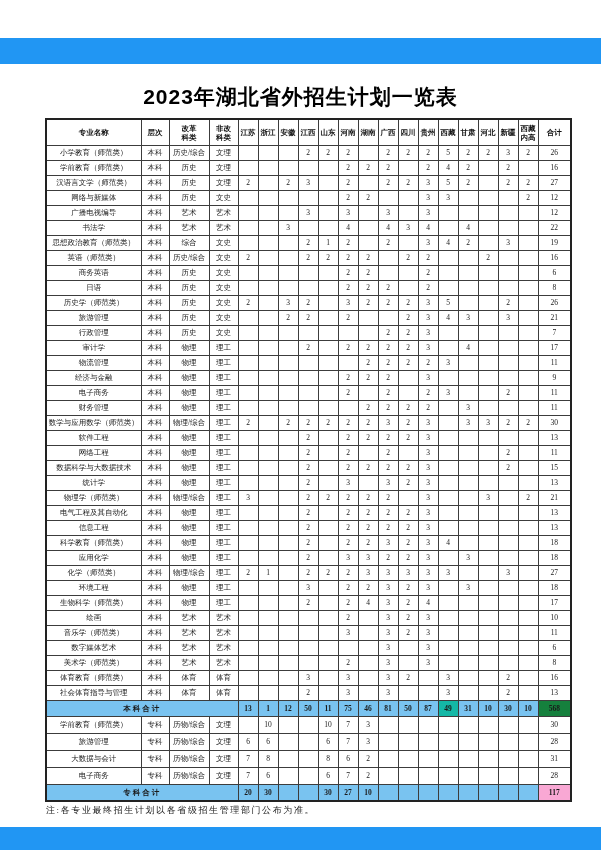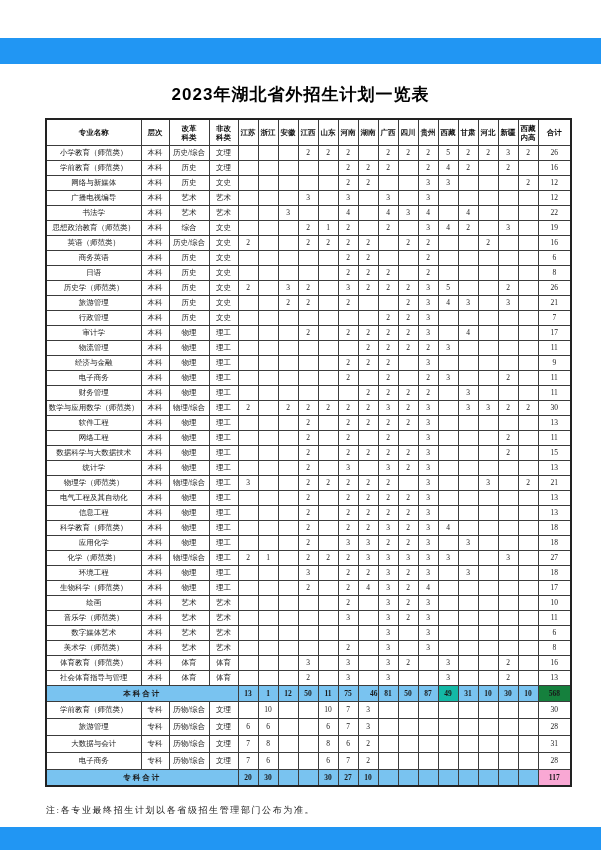--- a/index.html
+++ b/index.html
@@ -5,21 +5,21 @@
   html,body{margin:0;padding:0;}
   body{
     width:601px;height:850px;position:relative;background:#ffffff;
     font-family:"Liberation Serif", serif;color:#1a1a1a;overflow:hidden;
   }
   .band{position:absolute;left:0;width:601px;}
   .band-top{top:38px;height:26px;}
   .band-bottom{top:827px;height:23px;}
   .title{
     position:absolute;top:83px;left:0;width:601px;margin:0;
-    text-align:center;font-size:17px;font-weight:bold;letter-spacing:1px;
+    text-align:center;font-size:21px;font-weight:bold;letter-spacing:1px;
     font-family:"Liberation Sans", sans-serif;color:#000;
   }
   table.plan{
     position:absolute;left:45px;top:118px;width:525px;
     border-collapse:collapse;table-layout:fixed;
     border:2px solid #222;
   }
   th,td{
     border:1px solid #3c3c3c;text-align:center;vertical-align:middle;
     padding:0;overflow:hidden;
@@ -134,20 +134,42 @@
         <td class="num"></td>
         <td class="num">2</td>
         <td class="num">4</td>
         <td class="num">2</td>
         <td class="num"></td>
         <td class="num">2</td>
         <td class="num"></td>
         <td class="num">16</td>
       </tr>
       <tr>
+        <td class="major">汉语言文学（师范类）</td>
+        <td class="level">本科</td>
+        <td class="reform">历史</td>
+        <td class="nonreform">文理</td>
+        <td class="num">2</td>
+        <td class="num"></td>
+        <td class="num">2</td>
+        <td class="num">3</td>
+        <td class="num"></td>
+        <td class="num">2</td>
+        <td class="num"></td>
+        <td class="num">2</td>
+        <td class="num">2</td>
+        <td class="num">3</td>
+        <td class="num">5</td>
+        <td class="num">2</td>
+        <td class="num"></td>
+        <td class="num">2</td>
+        <td class="num">2</td>
+        <td class="num">27</td>
+      </tr>
+      <tr>
         <td class="major">网络与新媒体</td>
         <td class="level">本科</td>
         <td class="reform">历史</td>
         <td class="nonreform">文史</td>
         <td class="num"></td>
         <td class="num"></td>
         <td class="num"></td>
         <td class="num"></td>
         <td class="num"></td>
         <td class="num">2</td>
@@ -889,21 +911,21 @@
         <td class="num">13</td>
       </tr>
       <tr class="total">
         <td colspan="4" class="label" style="background: rgb(121, 195, 240);">本科合计</td>
         <td class="num" style="background: rgb(121, 195, 240);">13</td>
         <td class="num" style="background: rgb(121, 195, 240);">1</td>
         <td class="num" style="background: rgb(121, 195, 240);">12</td>
         <td class="num" style="background: rgb(121, 195, 240);">50</td>
         <td class="num" style="background: rgb(121, 195, 240);">11</td>
         <td class="num" style="background: rgb(121, 195, 240);">75</td>
-        <td class="num" style="background: rgb(121, 195, 240); text-align: right;">46</td>
+        <td class="num" style="background: rgb(121, 195, 240);">46</td>
         <td class="num" style="background: rgb(121, 195, 240);">81</td>
         <td class="num" style="background: rgb(121, 195, 240);">50</td>
         <td class="num" style="background: rgb(121, 195, 240);">87</td>
         <td class="num" style="background: #14b8a6;">49</td>
         <td class="num" style="background: rgb(121, 195, 240);">31</td>
         <td class="num" style="background: rgb(121, 195, 240);">10</td>
         <td class="num" style="background: rgb(121, 195, 240);">30</td>
         <td class="num" style="background: rgb(121, 195, 240);">10</td>
         <td class="num" style="background: #15803d;">568</td>
       </tr>

